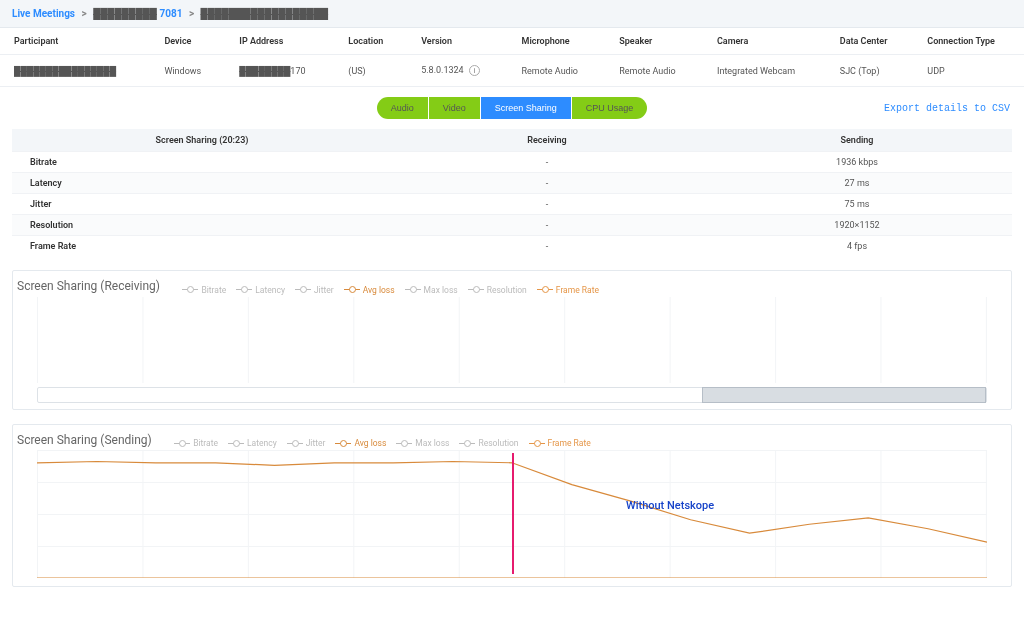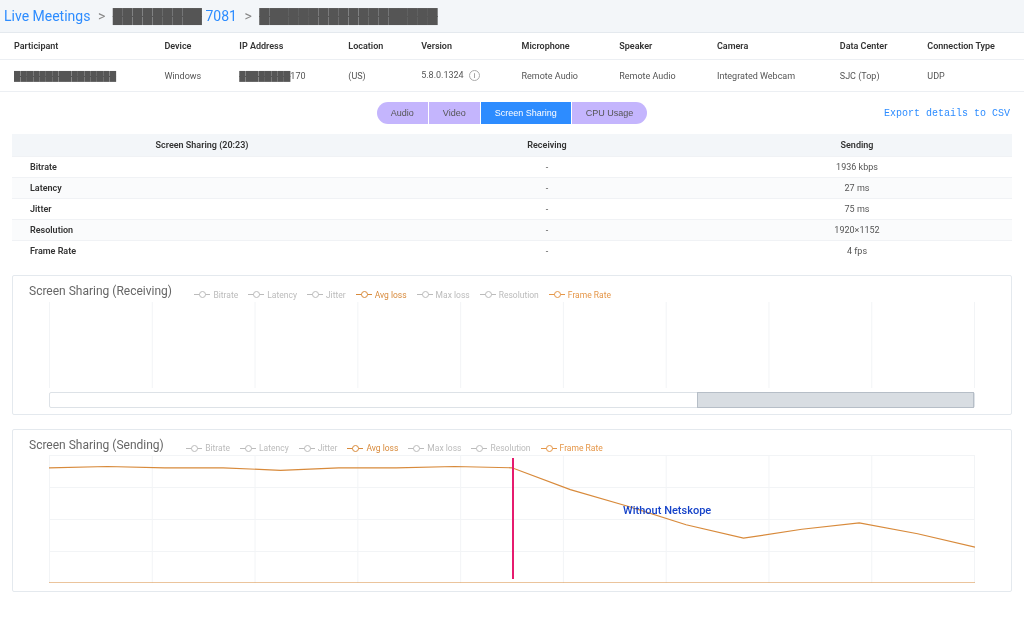--- a/index.html
+++ b/index.html
@@ -5,23 +5,24 @@
   * { box-sizing: border-box; margin: 0; padding: 0; }
   body {
     font-family: -apple-system, BlinkMacSystemFont, "Segoe UI", Roboto, Arial, sans-serif;
     font-size: 10px;
     color: #333;
     background: #fff;
     width: 1024px;
   }
   .breadcrumb {
     background: #f3f6f9;
-    padding: 8px 4px;
-    font-size: 14px;
+    padding: 8px 12px;
+    font-size: 10px;
     border-bottom: 1px solid #e4e9ee;
+    font-weight: bold;
   }
   .breadcrumb a { color: #2d8cff; text-decoration: none; }
   .breadcrumb .sep { color: #888; margin: 0 4px; }
   .breadcrumb .strike { text-decoration: line-through; color: #555; }
 
   .info-table {
     width: 100%;
     border-collapse: collapse;
     font-size: 9px;
     background: #fff;
@@ -59,21 +60,21 @@
     background: #fff;
   }
   .segmented {
     display: flex;
     margin: 0 auto;
     border-radius: 14px;
     overflow: hidden;
   }
   .segmented button {
     border: none;
-    background: #c4b5fd;
+    background: #84cc16;
     color: #555;
     font-size: 9px;
     padding: 6px 14px;
     cursor: pointer;
   }
   .segmented button.active {
     background: #2d8cff;
     color: #fff;
   }
   .segmented button + button { border-left: 1px solid #fff; }
@@ -107,21 +108,21 @@
     color: #555;
     border-top: 1px solid #f0f2f5;
   }
   .stats-table tbody td.center { text-align: center; }
   .stats-table .label { font-weight: 600; color: #333; padding-left: 18px;}
 
   .chart-card {
     margin: 14px 12px 8px;
     border: 1px solid #e4e9ee;
     border-radius: 2px;
-    padding: 8px 16px 4px;
+    padding: 8px 4px 4px;
     background: #fff;
   }
   .chart-title {
     font-size: 12px;
     color: #666;
     display: inline-block;
     margin-right: 20px;
   }
   .legend {
     display: inline-flex;

